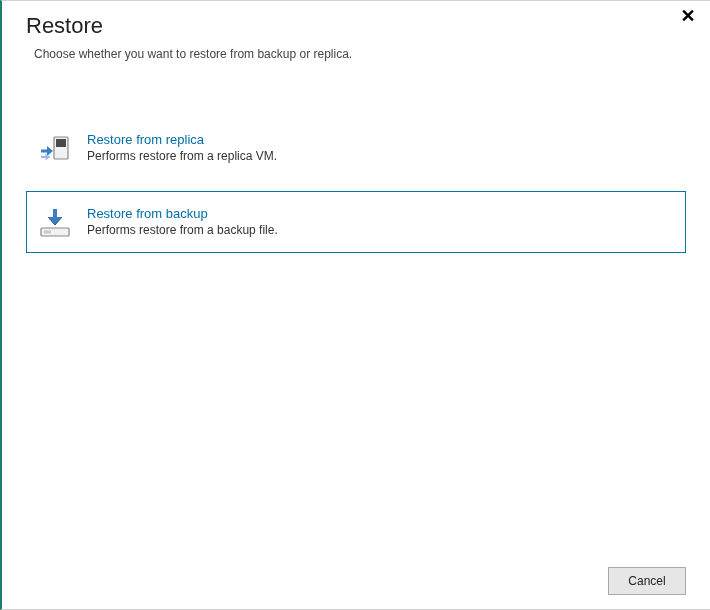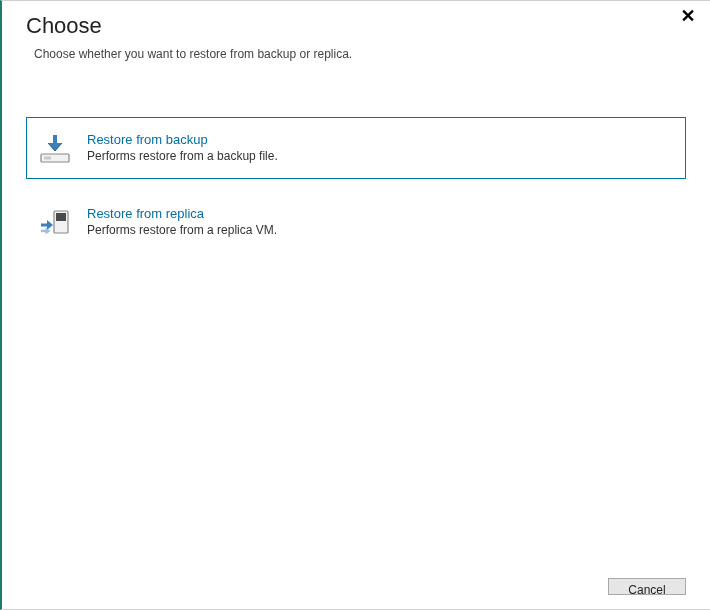--- a/index.html
+++ b/index.html
@@ -91,78 +91,78 @@
   }
   .footer {
     flex: 0 0 auto;
     padding: 10px 24px 14px 0;
     display: flex;
     justify-content: flex-end;
     border-top: 0px solid transparent;
   }
   .btn {
     min-width: 78px;
-    height: 17px;
+    height: 28px;
     font-size: 12px;
     background: #e6e6e6;
     border: 1px solid #a9a9a9;
     cursor: pointer;
     color: #222;
     padding: 4px 10px;
   }
 </style>
 </head>
 <body>
 
 <div class="window">
 
   <div class="header">
     <div class="close-btn">✕</div>
-    <h1 class="title">Choose</h1>
+    <h1 class="title">Restore</h1>
     <p class="subtitle">Choose whether you want to restore from backup or replica.</p>
   </div>
 
   <div class="content">
-
-    <div class="option selected">
-      <div class="icon-wrap">
-        <svg width="34" height="34" viewBox="0 0 34 34">
-          <rect x="3" y="23" width="28" height="8" rx="1" fill="#f2f2f2" stroke="#888" stroke-width="1.2"></rect>
-          <rect x="6" y="25.5" width="7" height="3" fill="#c9c9c9"></rect>
-          <g>
-            <path d="M17 4 L17 17" stroke="#3b7fbf" stroke-width="4" fill="none"></path>
-            <path d="M10 12 L17 20 L24 12 Z" fill="#3b7fbf"></path>
-            <path d="M10 12 L17 20 L24 12" fill="none" stroke="#2a5e90" stroke-width="1"></path>
-          </g>
-        </svg>
-      </div>
-      <div class="text-wrap">
-        <div class="opt-title">Restore from backup</div>
-        <div class="opt-desc">Performs restore from a backup file.</div>
-      </div>
-    </div>
 
     <div class="option">
       <div class="icon-wrap">
         <svg width="34" height="34" viewBox="0 0 34 34">
           <rect x="16" y="6" width="14" height="22" rx="1" fill="#f2f2f2" stroke="#888" stroke-width="1.2"></rect>
           <rect x="18" y="8" width="10" height="8" fill="#4a4a4a"></rect>
           <g>
             <path d="M3 20 L12 20" stroke="#3b7fbf" stroke-width="3" fill="none"></path>
             <path d="M9 15 L15 20 L9 25 Z" fill="#3b7fbf"></path>
             <path d="M3 26 L10 26" stroke="#9fbde0" stroke-width="2.4" fill="none"></path>
             <path d="M7.5 22.5 L12.5 26 L7.5 29.5 Z" fill="#9fbde0"></path>
           </g>
         </svg>
       </div>
       <div class="text-wrap">
         <div class="opt-title">Restore from replica</div>
         <div class="opt-desc">Performs restore from a replica VM.</div>
       </div>
     </div>
 
+    <div class="option selected">
+      <div class="icon-wrap">
+        <svg width="34" height="34" viewBox="0 0 34 34">
+          <rect x="3" y="23" width="28" height="8" rx="1" fill="#f2f2f2" stroke="#888" stroke-width="1.2"></rect>
+          <rect x="6" y="25.5" width="7" height="3" fill="#c9c9c9"></rect>
+          <g>
+            <path d="M17 4 L17 17" stroke="#3b7fbf" stroke-width="4" fill="none"></path>
+            <path d="M10 12 L17 20 L24 12 Z" fill="#3b7fbf"></path>
+            <path d="M10 12 L17 20 L24 12" fill="none" stroke="#2a5e90" stroke-width="1"></path>
+          </g>
+        </svg>
+      </div>
+      <div class="text-wrap">
+        <div class="opt-title">Restore from backup</div>
+        <div class="opt-desc">Performs restore from a backup file.</div>
+      </div>
+    </div>
+
   </div>
 
   <div class="footer">
     <button class="btn">Cancel</button>
   </div>
 
 </div>
 
 </body></html>

